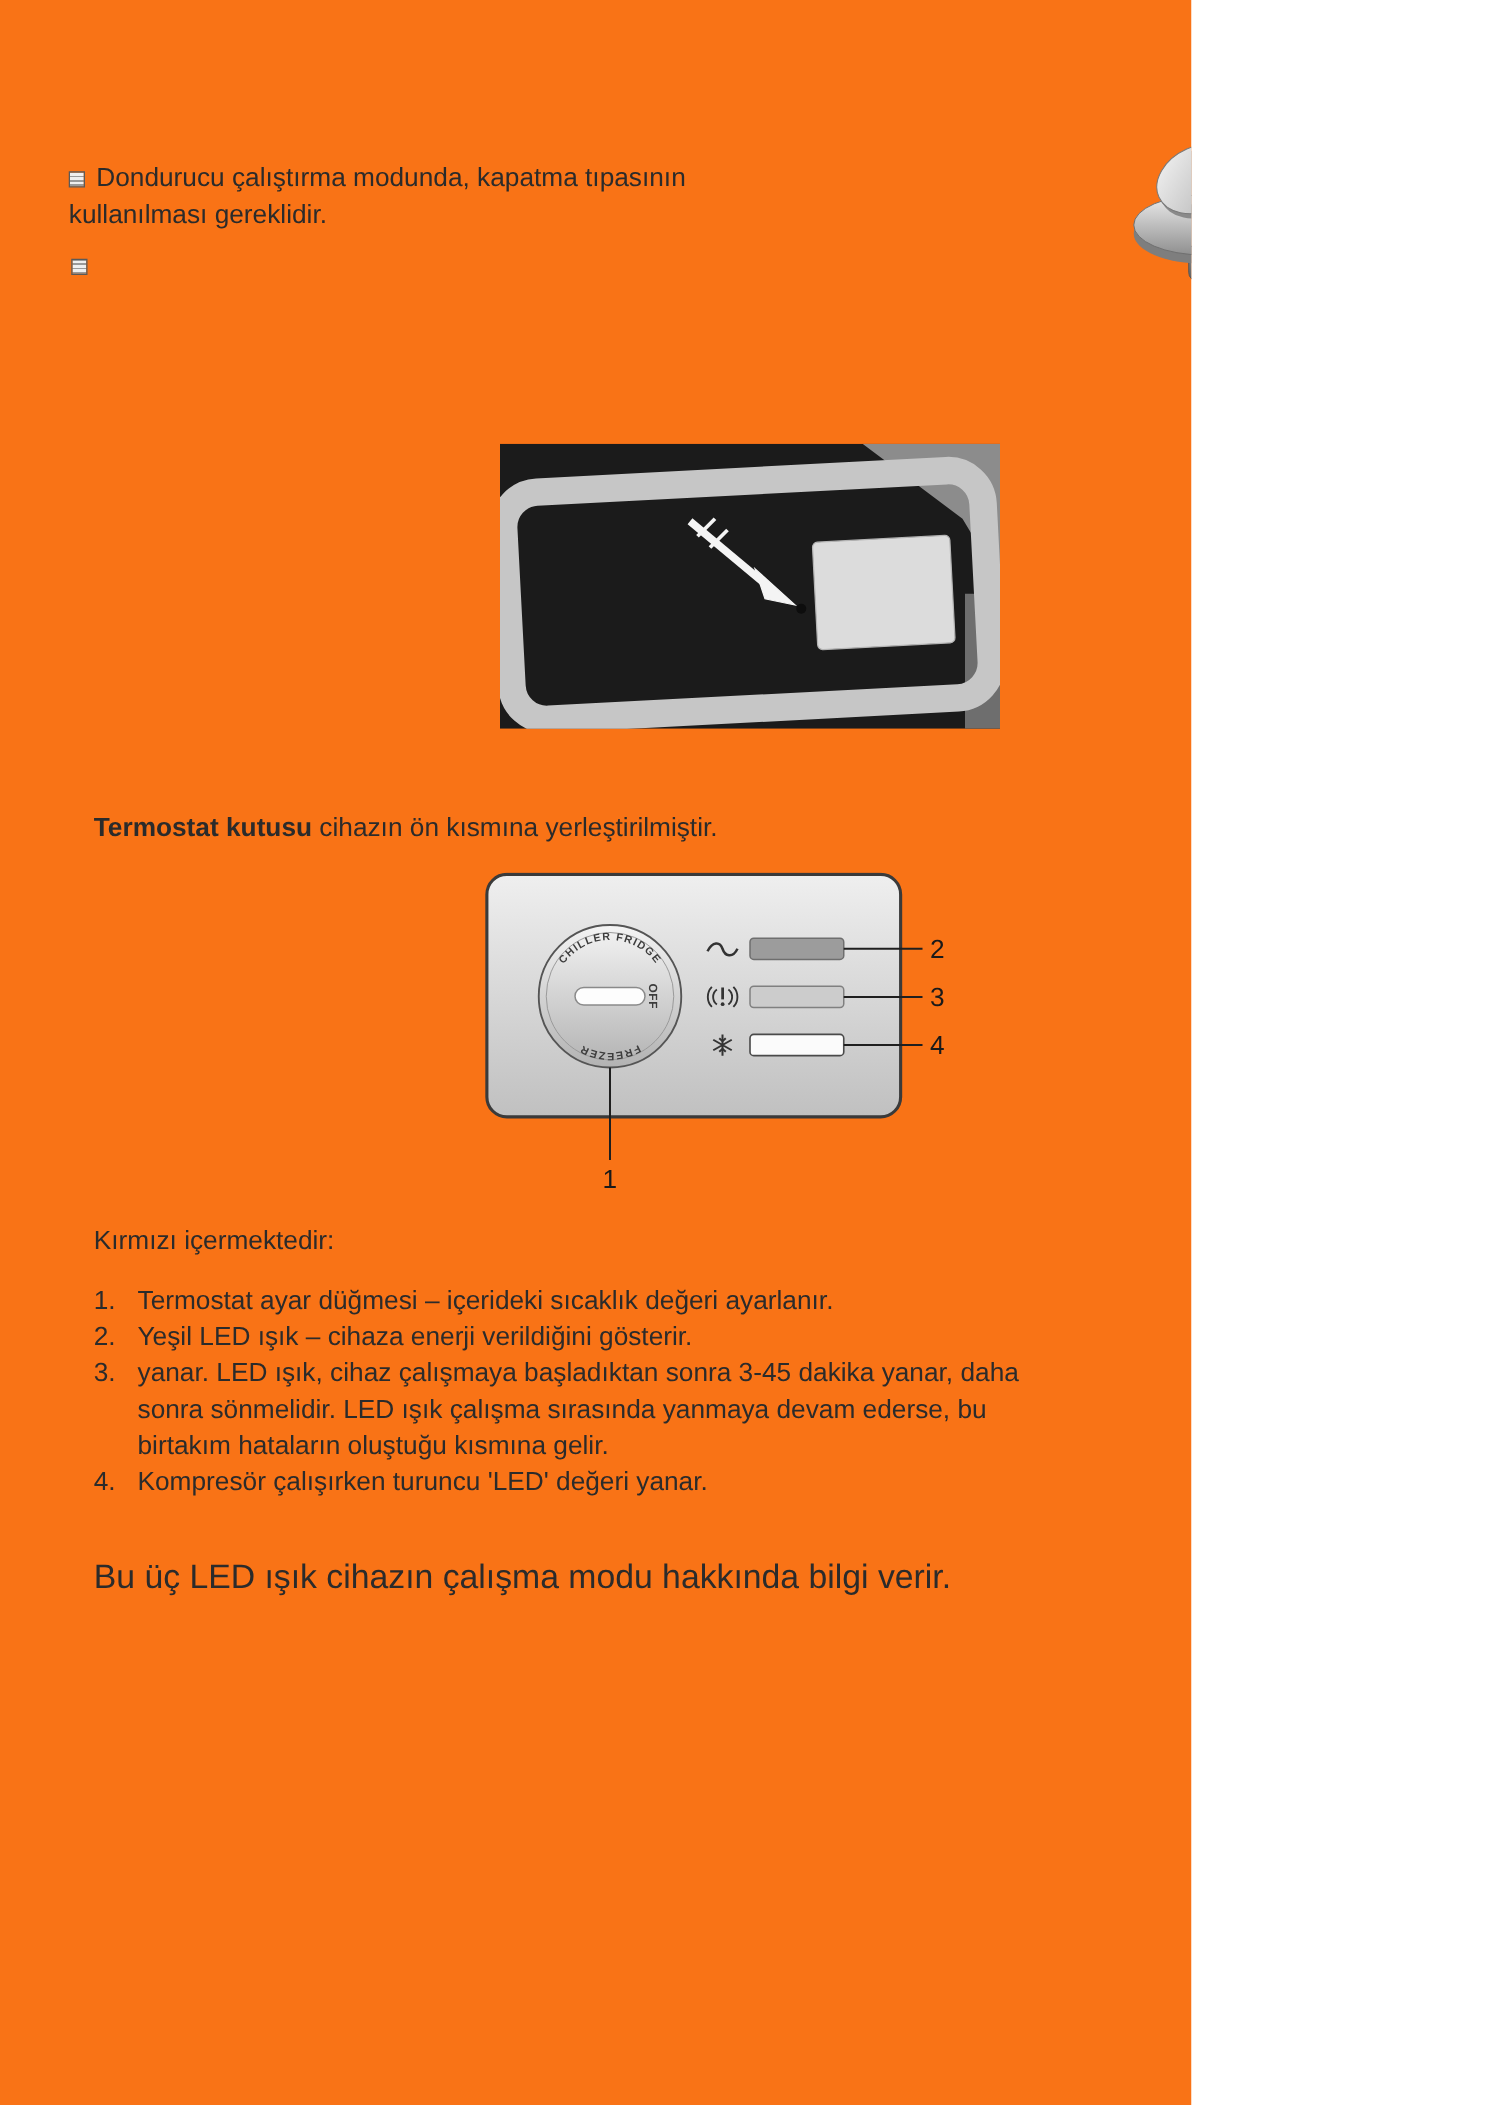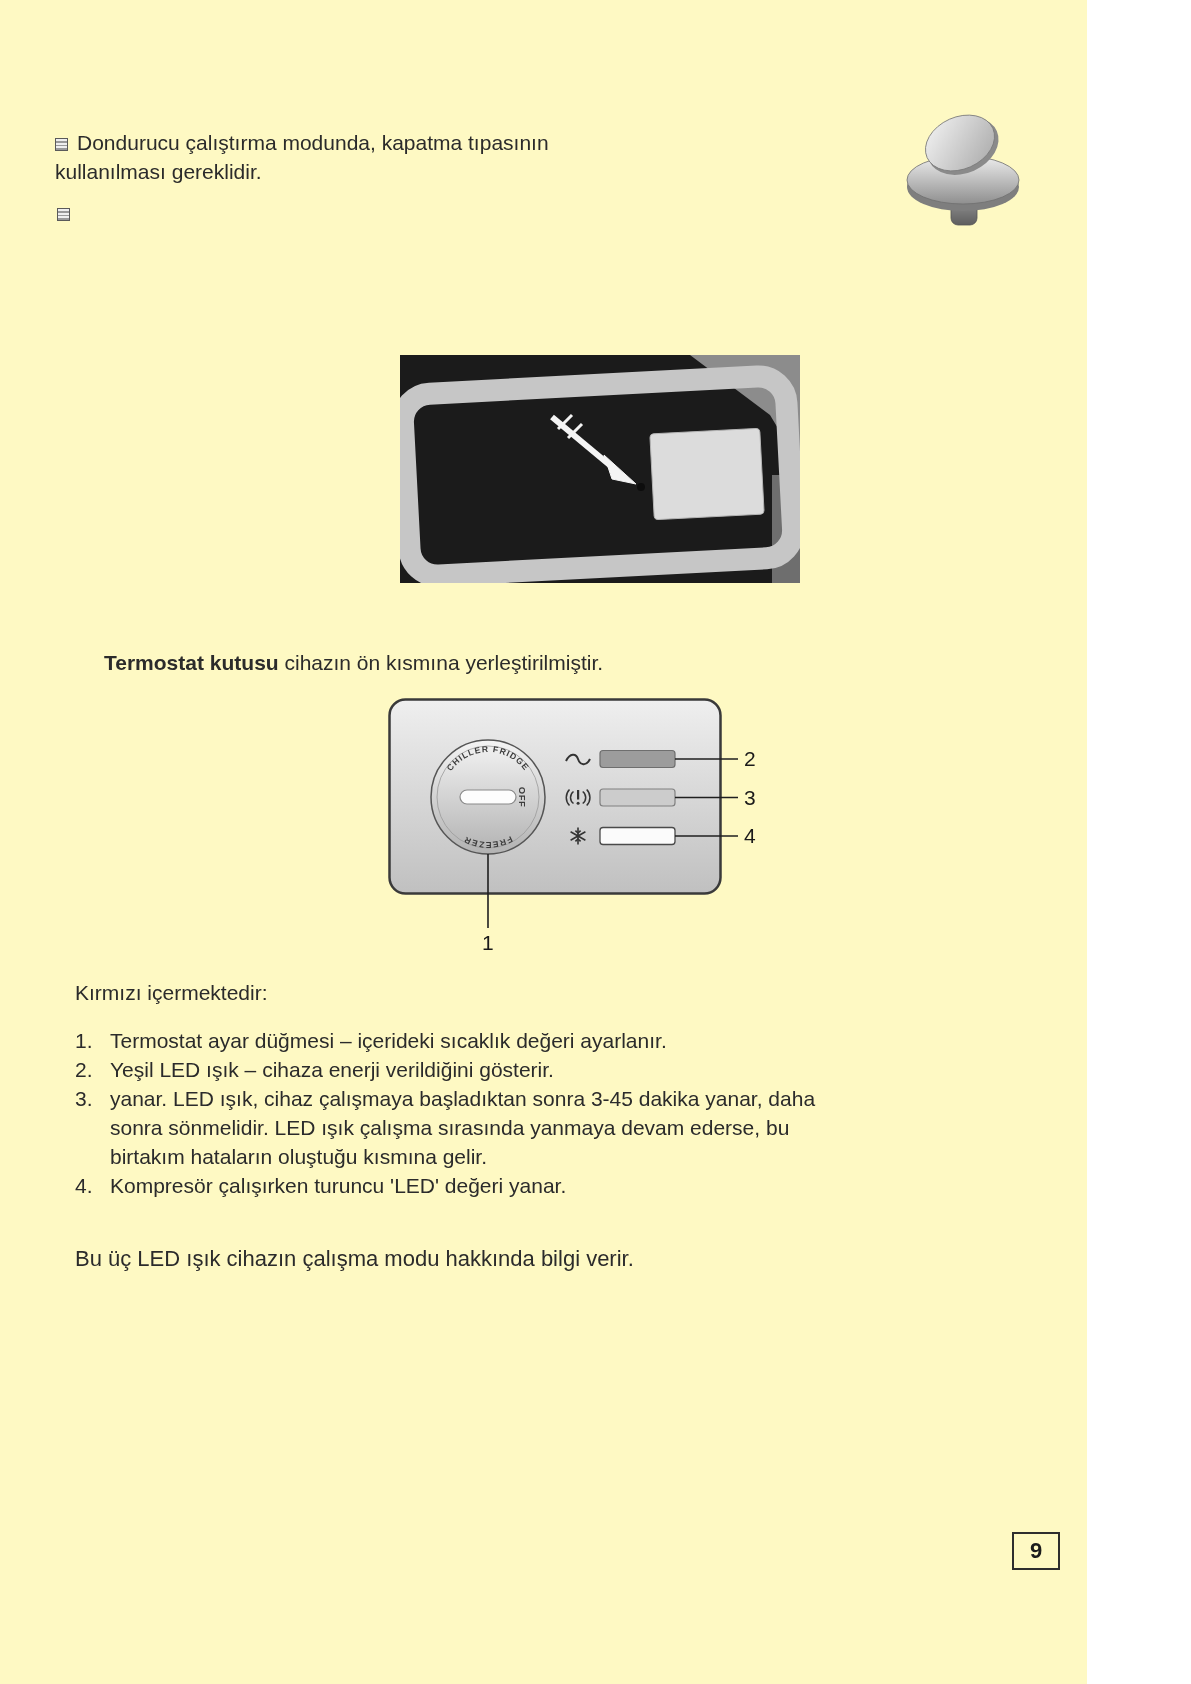--- a/index.html
+++ b/index.html
@@ -1,40 +1,40 @@
 <!DOCTYPE html>
 <html><head>
 <meta charset="utf-8">
 <style>
   * { margin:0; padding:0; box-sizing:border-box; }
   html,body { background:#ffffff; }
   .page {
     position:relative;
-    width:1087px; height:1684px;
-    background:#fef9c3;
+    width:953px; height:1684px;
+    background:#f97316;
     font-family:"Liberation Sans","DejaVu Sans",sans-serif;
     color:#2b2b2b;
     overflow:hidden;
   }
   .abs { position:absolute; }
   .body-text { font-size:21px; line-height:29px; color:#2b2b2b; }
   .bullet-sq {
     display:inline-block;
     width:13px; height:13px;
     border:1.5px solid #5a5a5a;
     background:repeating-linear-gradient(0deg,#9a9a9a 0 1.5px,#efefef 1.5px 3.5px);
     margin-right:9px;
     vertical-align:-1px;
   }
-  .heading b { font-weight:bold;margin-left:29px; }
+  .heading b { font-weight:bold; }
   .list { font-size:21px; line-height:29px; }
   .list-item { position:relative; padding-left:35px; }
   .list-item .num { position:absolute; left:0; top:0; width:35px; }
   .list-item .cont { margin-left:-20px; padding-left:20px; }
-  .footer-line { font-size:22px; }
+  .footer-line { font-size:27px; }
   .pagenum-box {
     position:absolute; left:1012px; top:1532px;
     width:48px; height:38px;
     border:2px solid #2e2e2e;
     display:flex; align-items:center; justify-content:center;
     font-size:22px; font-weight:bold; color:#1c1c1c;
   }
   svg text { font-family:"Liberation Sans","DejaVu Sans",sans-serif; }
   .callout-num { font-size:21px; fill:#1a1a1a; }
   .dial-arc-text { font-size:8.5px; font-weight:bold; letter-spacing:1.1px; fill:#3c3c3c; }

